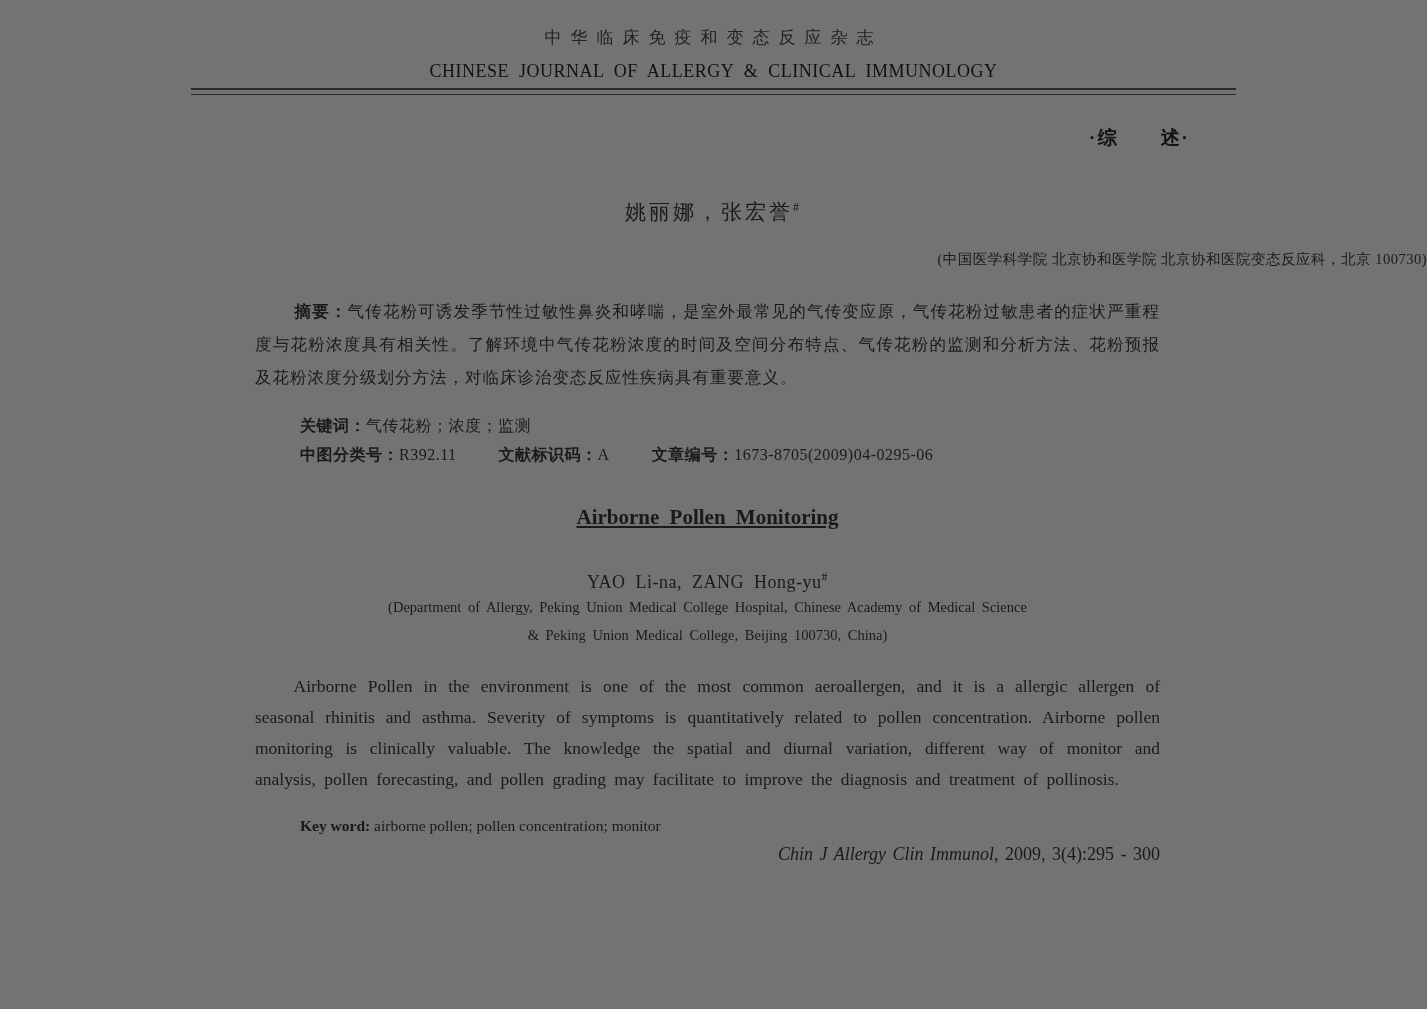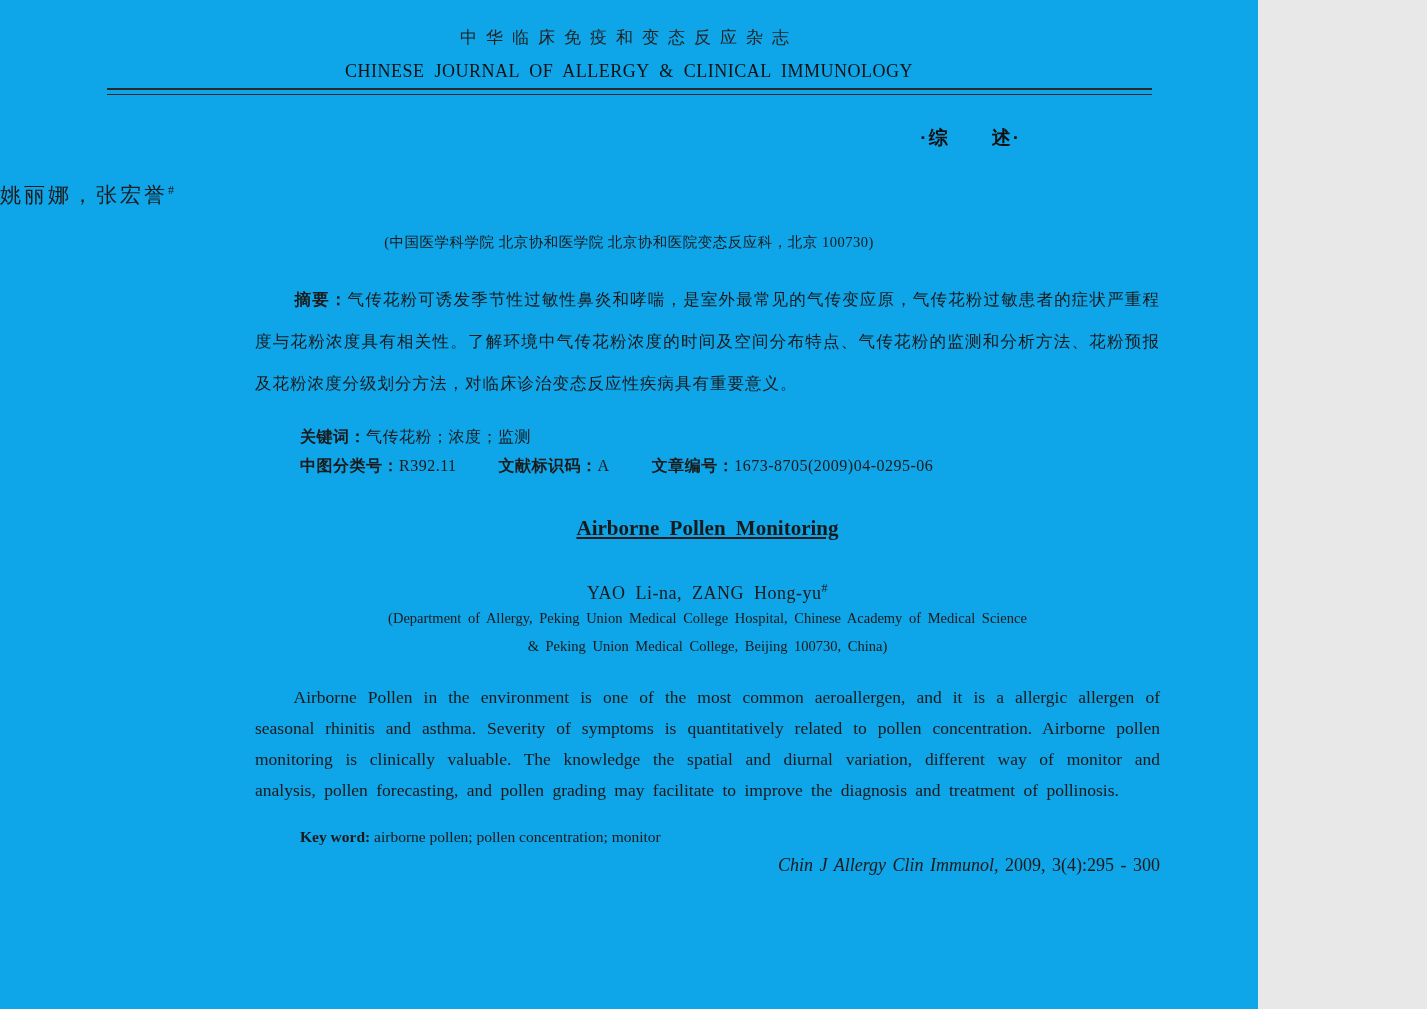--- a/index.html
+++ b/index.html
@@ -2,23 +2,23 @@
 <html><head>
 <meta charset="utf-8">
 <style>
   html, body {
     margin: 0;
     padding: 0;
     background: #e8e8e8;
   }
   .page {
     position: relative;
-    width: 1258px;
+    width: 1427px;
     height: 1009px;
-    background: #0ea5e9;
+    background: #737373;
     color: #1a1a1a;
     font-family: "Liberation Serif", "DejaVu Serif", serif;
     overflow: hidden;
   }
   
   .masthead {
     padding-top: 26px;
     text-align: center;
   }
   .journal-cn {
@@ -58,43 +58,43 @@
   .title-cn {
     margin-top: 36px;
     text-align: center;
     font-family: "Liberation Sans", "DejaVu Sans", sans-serif;
     font-weight: bold;
     font-size: 32px;
     letter-spacing: 6px;
     color: #0d0d0d;
   }
   .authors-cn {
-    margin-top: 30px;
-    text-align: left;
+    margin-top: 47px;
+    text-align: center;
     font-size: 21px;
     letter-spacing: 3px;
   }
   .authors-cn sup, .authors-en sup {
     font-size: 12px;
   }
   .affiliation-cn {
     margin-top: 24px;
-    text-align: center;
+    text-align: right;
     font-size: 14.5px;
     letter-spacing: 0.5px;
   }
   
   .column {
     width: 905px;
     margin-left: 255px;
   }
   .abstract-cn {
     margin-top: 26px;
     font-size: 16.5px;
-    line-height: 42px;
+    line-height: 33px;
     text-align: justify;
     text-indent: 2.4em;
     letter-spacing: 1px;
   }
   .label-hei {
     font-family: "Liberation Sans", "DejaVu Sans", sans-serif;
     font-weight: bold;
   }
   .keywords-line, .class-line {
     font-size: 16px;

